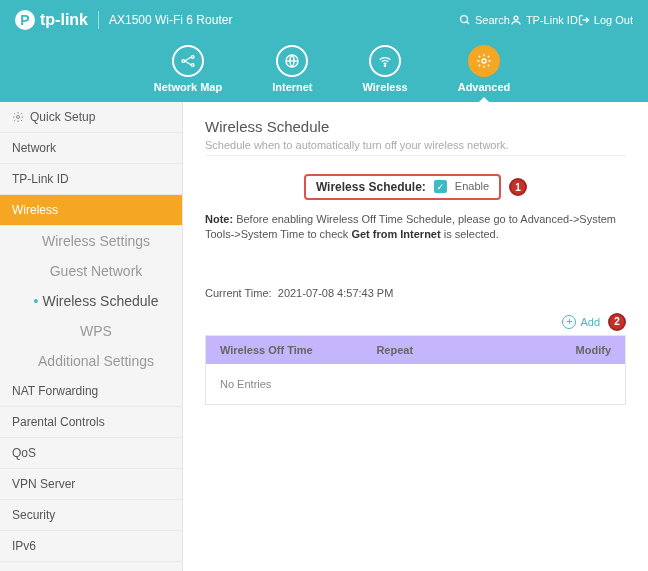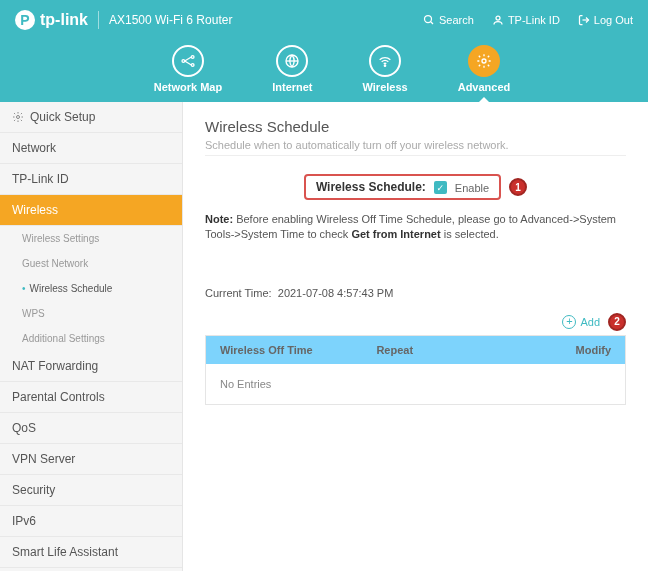--- a/index.html
+++ b/index.html
@@ -3,54 +3,54 @@
 <meta charset="utf-8">
 <style>
 * { box-sizing: border-box; margin: 0; padding: 0; }
 body { font-family: Arial, sans-serif; font-size: 12px; width: 648px; height: 571px; background: #fff; overflow: hidden; }
 .header { background: #3fbac2; color: #fff; height: 102px; position: relative; }
 .topbar { display: flex; align-items: center; height: 40px; padding: 0 15px; }
 .logo { display: flex; align-items: center; font-weight: bold; font-size: 16px; }
 .logo-icon { width: 20px; height: 20px; background: #fff; border-radius: 50%; margin-right: 5px; display: flex; align-items: center; justify-content: center; color: #3fbac2; font-weight: bold; font-size: 14px; }
 .divider { width: 1px; height: 18px; background: rgba(255,255,255,.5); margin: 0 10px; }
 .product { font-size: 12px; }
-.topbar-right { margin-left: auto; display: flex; gap: 18px; font-size: 11px; }
+.topbar-right { margin-left: auto; display: flex; font-size: 11px; }
 .top-link { display: flex; align-items: center; gap: 4px; cursor: pointer; }
 .main-nav { display: flex; justify-content: center; gap: 50px; padding-top: 5px; padding-left: 16px; }
 .nav-item { display: flex; flex-direction: column; align-items: center; gap: 4px; cursor: pointer; font-size: 11px; font-weight: bold; position: relative; }
 .nav-icon { width: 32px; height: 32px; border: 2px solid #fff; border-radius: 50%; display: flex; align-items: center; justify-content: center; font-size: 16px; }
 .nav-item.active .nav-icon { background: #f5a623; border-color: #f5a623; }
 .nav-item.active::after { content: ""; position: absolute; bottom: -12px; left: 50%; margin-left: -8px; border: 8px solid transparent; border-bottom-color: #fff; }
 
 .content-wrap { display: flex; height: 469px; background: #f5f5f5; }
 .sidebar { width: 183px; background: #f5f5f5; border-right: 1px solid #e5e5e5; overflow-y: auto; font-size: 12px; }
 .side-item { padding: 8px 12px; cursor: pointer; color: #555; display: flex; align-items: center; gap: 6px; border-bottom: 1px solid #e8e8e8; }
 .side-item.active { background: #f5a623; color: #fff; }
-.side-sub { padding: 7px 12px 7px 22px; cursor: pointer; color: #999; font-size: 10px; }
+.side-sub { padding: 7px 12px 7px 22px; cursor: pointer; color: #999; font-size: 14px; text-align: center; }
 .side-sub.active { color: #555; }
 .side-sub.active::before { content: "•"; margin-right: 4px; color: #3fbac2; }
 .gear { width: 12px; height: 12px; display: inline-block; }
 
 .main { flex: 1; background: #fff; padding: 16px 22px; overflow-y: auto; }
 .page-title { font-size: 15px; color: #555; margin-bottom: 4px; }
 .page-desc { font-size: 11px; color: #aaa; padding-bottom: 4px; border-bottom: 1px solid #eee; margin-bottom: 18px; }
 .enable-row { display: flex; justify-content: center; align-items: center; gap: 8px; margin-bottom: 12px; position: relative; }
-.enable-box { border: 2px solid #d9534f; border-radius: 4px; padding: 4px 10px; display: flex; align-items: flex-end; gap: 8px; }
+.enable-box { border: 2px solid #d9534f; border-radius: 4px; padding: 4px 10px; display: flex; align-items: flex-start; gap: 8px; }
 .enable-label { font-size: 12px; color: #333; font-weight: bold; }
 .checkbox { width: 13px; height: 13px; background: #3fbac2; color: #fff; display: inline-flex; align-items: center; justify-content: center; font-size: 9px; border-radius: 2px; }
 .enable-text { font-size: 11px; color: #666; }
 .callout { width: 18px; height: 18px; background: #c9302c; color: #fff; border-radius: 50%; display: inline-flex; align-items: center; justify-content: center; font-size: 10px; font-weight: bold; border: 2px solid #a02622; }
 .note { font-size: 11px; color: #555; margin-bottom: 10px; line-height: 1.4; }
 .note b { color: #333; }
 .current-time { font-size: 11px; color: #555; margin-bottom: 14px; margin-top: 44px; }
 .add-row { display: flex; justify-content: flex-end; align-items: center; gap: 8px; margin-bottom: 4px; }
 .add-btn { display: flex; align-items: center; gap: 4px; color: #3fbac2; font-size: 11px; cursor: pointer; }
 .plus-icon { width: 14px; height: 14px; border: 1.5px solid #3fbac2; border-radius: 50%; display: inline-flex; align-items: center; justify-content: center; font-size: 11px; line-height: 1; }
 .table { border: 1px solid #e5e5e5; }
-.table-head { display: flex; background: #7dd3fc; padding: 8px 14px; font-size: 11px; color: #666; font-weight: bold; }
+.table-head { display: flex; background: #c4b5fd; padding: 8px 14px; font-size: 11px; color: #666; font-weight: bold; }
 .col1 { flex: 2; } .col2 { flex: 2; } .col3 { flex: 1; text-align: right; }
 .table-body { padding: 14px; font-size: 11px; color: #888; }
 svg { display: block; }
 </style>
 </head>
 <body>
 
 <div class="header">
   <div class="topbar">
     <div class="logo">

